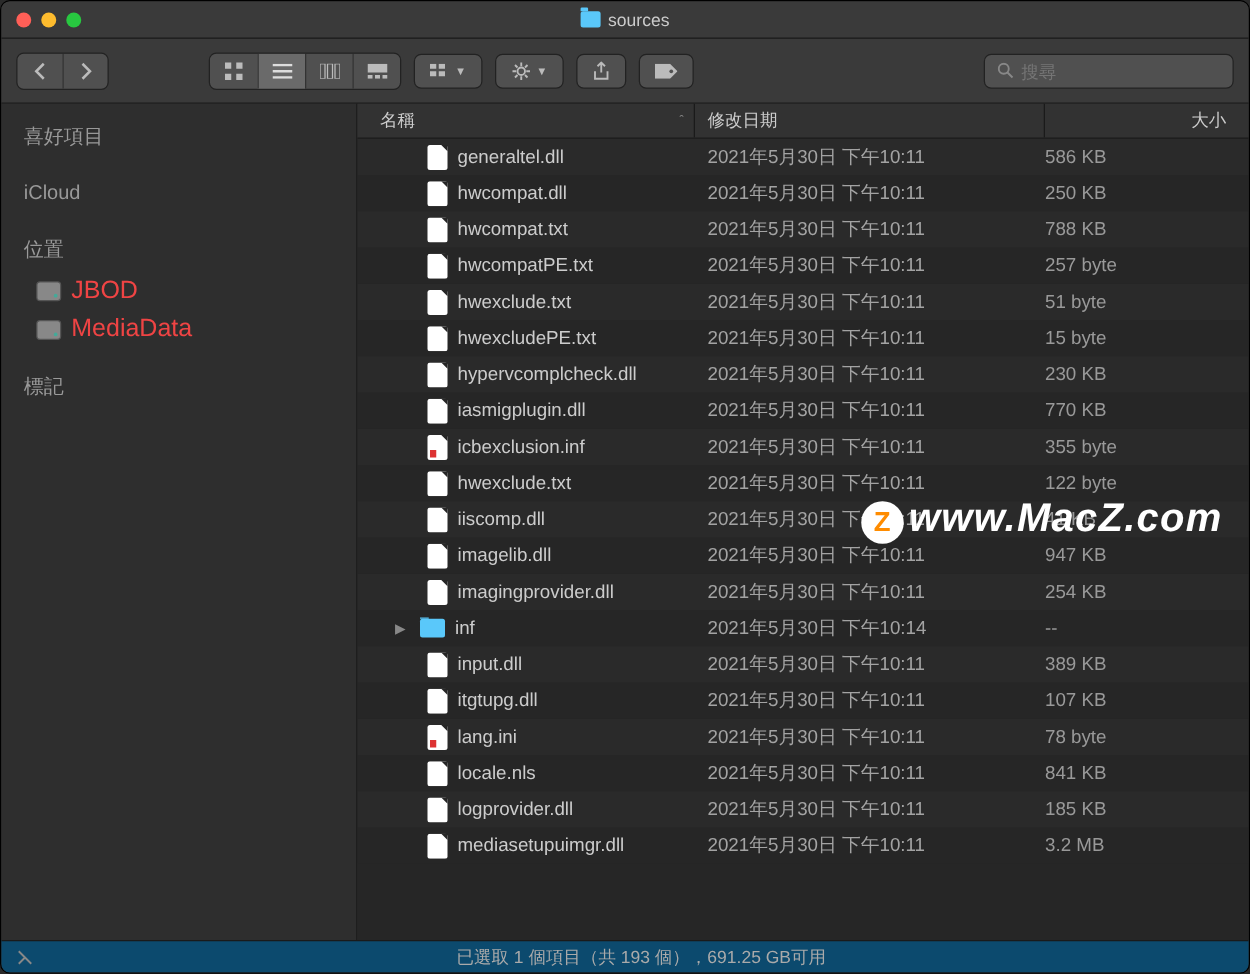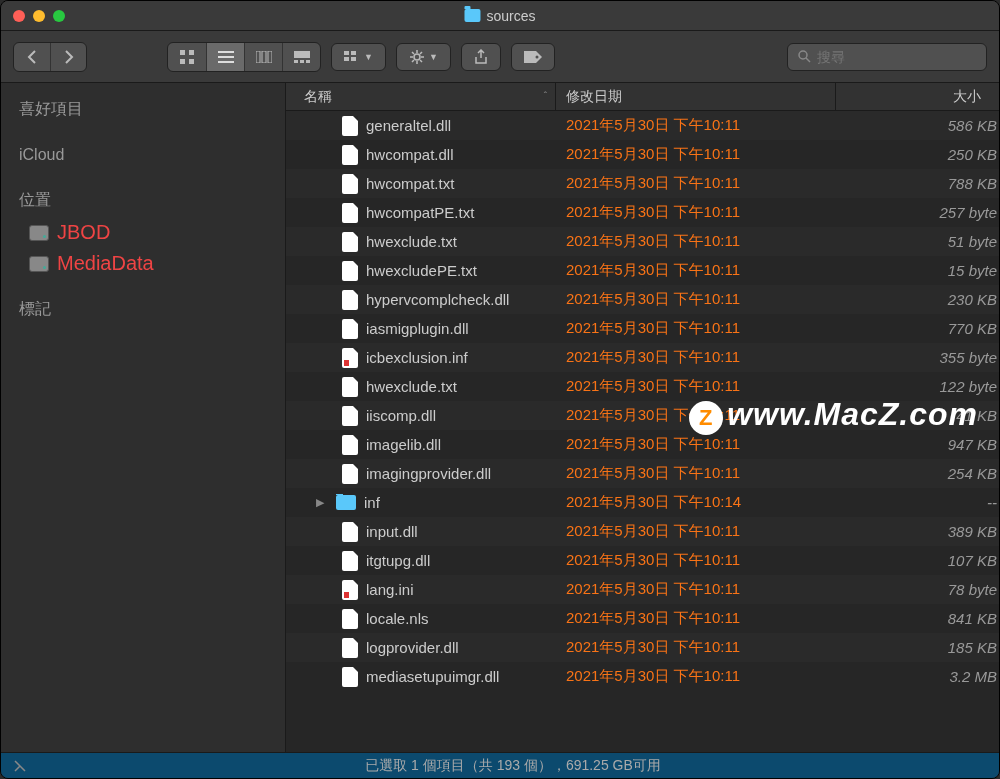--- a/index.html
+++ b/index.html
@@ -51,22 +51,22 @@
     
     .file-list { flex: 1; overflow-y: auto; }
     .file-row { display: flex; height: 29px; align-items: center; font-size: 15px; color: #ccc; }
     .file-row:nth-child(odd) { background: #2a2a2a; }
     .file-row:nth-child(even) { background: #262626; }
     .file-row.selected { background: #0063e1 !important; color: #fff; }
     .file-row.selected .rc-date, .file-row.selected .rc-size { color: #fff; }
     .rc-name { flex: 0 0 270px; display: flex; align-items: center; gap: 8px; padding-left: 56px; white-space: nowrap; overflow: hidden; }
     .rc-name.folder-row { padding-left: 30px; }
     .disclosure { color: #888; font-size: 11px; width: 12px; }
-    .rc-date { flex: 0 0 280px; padding-left: 10px; color: #f97316; white-space: nowrap; }
-    .rc-size { flex: 1; padding-right: 2px; text-align: right; color: #999; white-space: nowrap; font-style: italic; }
+    .rc-date { flex: 0 0 280px; padding-left: 10px; color: #a3a3a3; white-space: nowrap; }
+    .rc-size { flex: 1; padding-right: 2px; color: #999; white-space: nowrap; }
     
     .file-icon { width: 16px; height: 20px; background: #fff; border-radius: 2px; position: relative; flex-shrink: 0; }
     .file-icon::before { content: ''; position: absolute; top: 0; right: 0; border-style: solid; border-width: 0 5px 5px 0; border-color: transparent #262626 transparent transparent; }
     .file-icon.inf::after { content: ''; position: absolute; bottom: 2px; left: 2px; width: 5px; height: 6px; background: #d33; }
     .folder-icon { width: 20px; height: 15px; background: #5ac8fa; border-radius: 2px; position: relative; flex-shrink: 0; }
     .folder-icon::before { content: ''; position: absolute; top: -3px; left: 0; width: 7px; height: 3px; background: #5ac8fa; border-radius: 1px 1px 0 0; }
     
     .statusbar { height: 26px; background: #0c4a6e; border-top: 1px solid #1a1a1a; display: flex; align-items: center; padding: 0 12px; font-size: 14px; color: #aaa; }
     .path-icon { color: #888; margin-right: 12px; cursor: pointer; }
     .status-center { flex: 1; text-align: center; }

